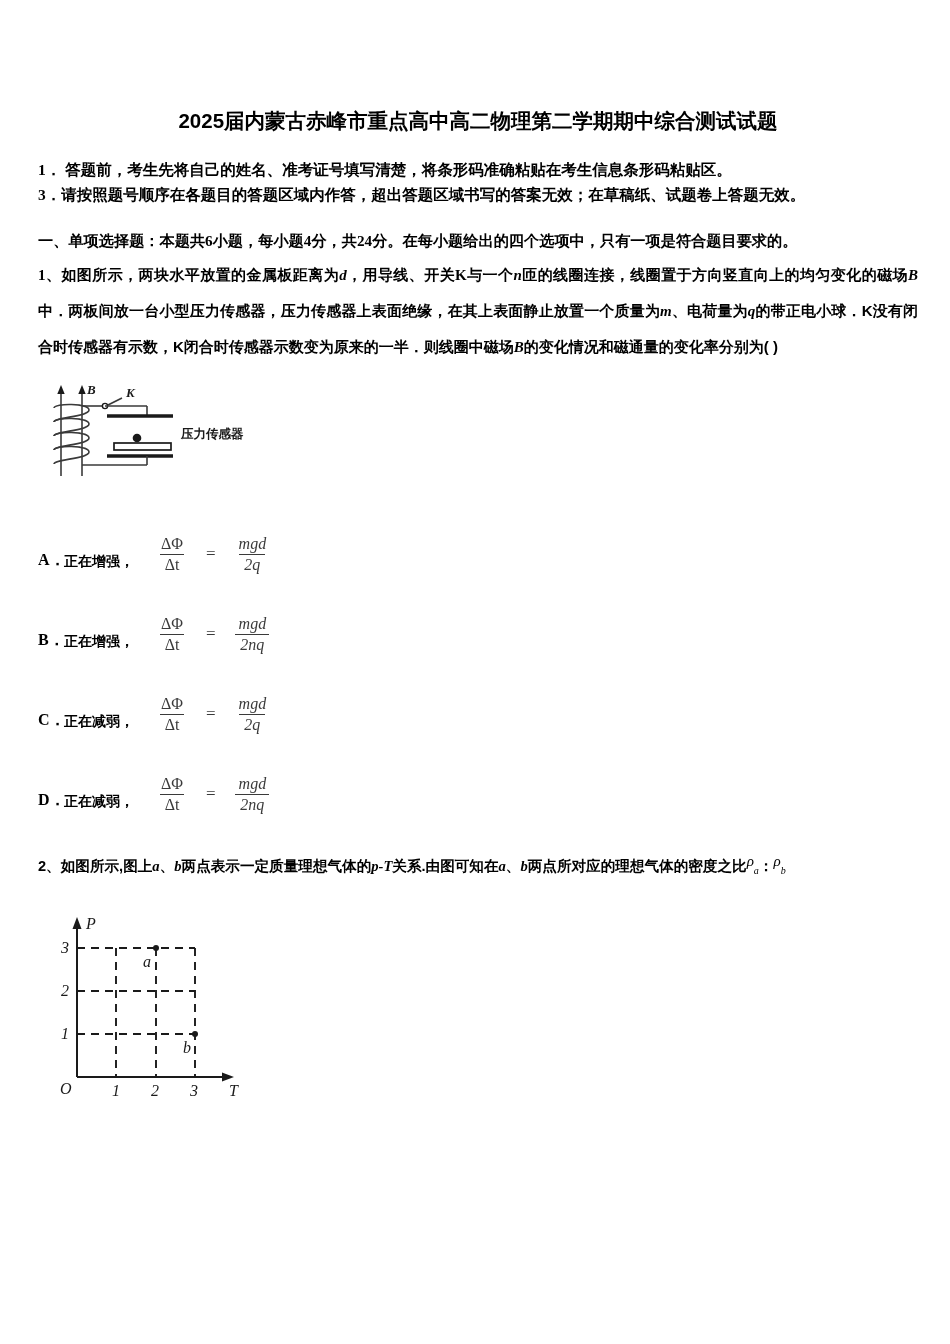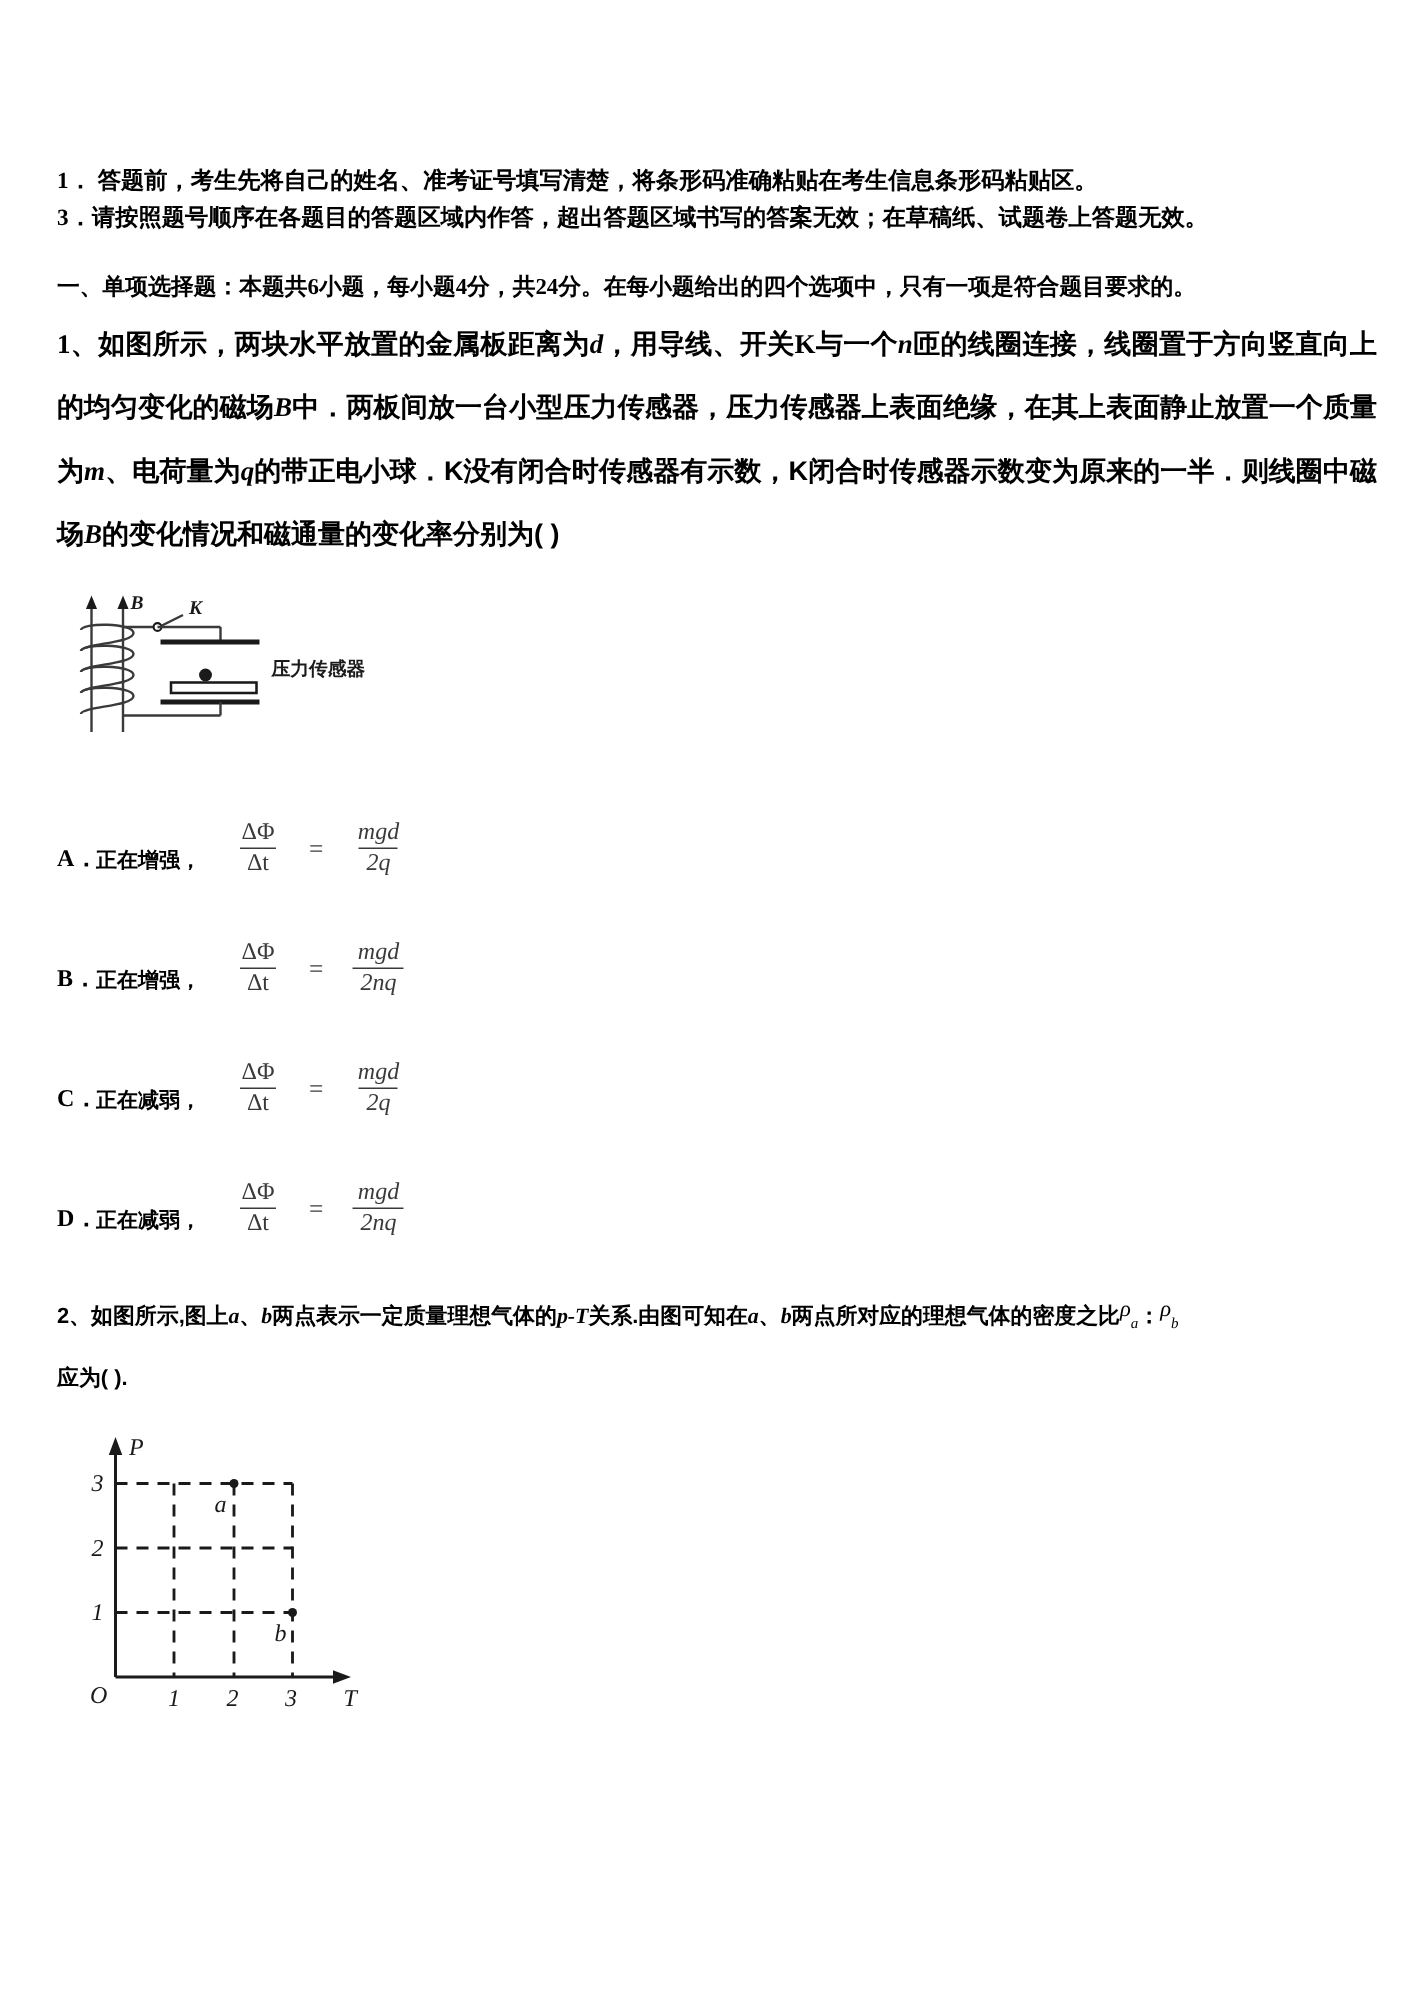--- a/index.html
+++ b/index.html
@@ -68,21 +68,21 @@
     font-size: 15.2px;
     margin: 23px 0 0 0;
     line-height: 1.5;
     white-space: nowrap;
   }
 
   
   .q-stem {
     font-family: "Liberation Sans", "DejaVu Sans", sans-serif;
     font-weight: bold;
-    font-size: 18px;
+    font-size: 15px;
     line-height: 2.35;
     margin: 4px 0 0 0;
     text-align: justify;
   }
   .q-stem .it {
     font-family: "Liberation Serif", "DejaVu Serif", serif;
     font-style: italic;
     font-weight: bold;
   }
   .q-stem .rm {
@@ -215,20 +215,21 @@
     font-size: 12.5px;
     fill: #1a1a1a;
   }
 </style>
 </head>
 <body>
 
 <div class="page">
   <div class="content">
 
+    <h1 class="doc-title">2025届内蒙古赤峰市重点高中高二物理第二学期期中综合测试试题</h1>
 
     <ul class="notice-list">
       <li>1． 答题前，考生先将自己的姓名、准考证号填写清楚，将条形码准确粘贴在考生信息条形码粘贴区。</li>
       <li>3．请按照题号顺序在各题目的答题区域内作答，超出答题区域书写的答案无效；在草稿纸、试题卷上答题无效。</li>
     </ul>
 
     <div class="section-header">一、单项选择题：本题共6小题，每小题4分，共24分。在每小题给出的四个选项中，只有一项是符合题目要求的。</div>
 
     <div class="q-stem">
       <span class="rm">1、</span><span>如图所示，两块水平放置的金属板距离为</span><span class="it">d</span><span>，用导线、开关</span><span class="rm">K</span><span>与一个</span><span class="it">n</span><span>匝的线圈连接，线圈置于方向竖直向上的均匀变化的磁场</span><span class="it">B</span><span>中．两板间放一台小型压力传感器，压力传感器上表面绝缘，在其上表面静止放置一个质量为</span><span class="it">m</span><span>、电荷量为</span><span class="it">q</span><span>的带正电小球．K没有闭合时传感器有示数，K闭合时传感器示数变为原来的一半．则线圈中磁场</span><span class="it">B</span><span>的变化情况和磁通量的变化率分别为(      )</span>
@@ -345,21 +346,20 @@
             <span class="den">2nq</span>
           </span>
         </span>
       </div>
 
     </div>
 
     <div class="q2-stem">
       <span>2、</span><span>如图所示,图上</span><span class="it">a</span><span>、</span><span class="it">b</span><span>两点表示一定质量理想气体的</span><span class="it">p-T</span><span>关系.由图可知在</span><span class="it">a</span><span>、</span><span class="it">b</span><span>两点所对应的理想气体的密度之比</span><span class="rho"><span>ρ</span><sub>a</sub></span><span>：</span><span class="rho"><span>ρ</span><sub>b</sub></span>
     </div>
-    <div class="q2-line2">应为(  ).</div>
 
     <div class="fig-graph">
       <svg width="215" height="200" viewBox="0 0 215 200">
 
         <line class="axis" x1="25" y1="18" x2="25" y2="168"></line>
         <polygon points="25,8 20.5,20 29.5,20" fill="#1a1a1a"></polygon>
 
         <line class="axis" x1="25" y1="168" x2="172" y2="168"></line>
         <polygon points="182,168 170,163.5 170,172.5" fill="#1a1a1a"></polygon>
 

